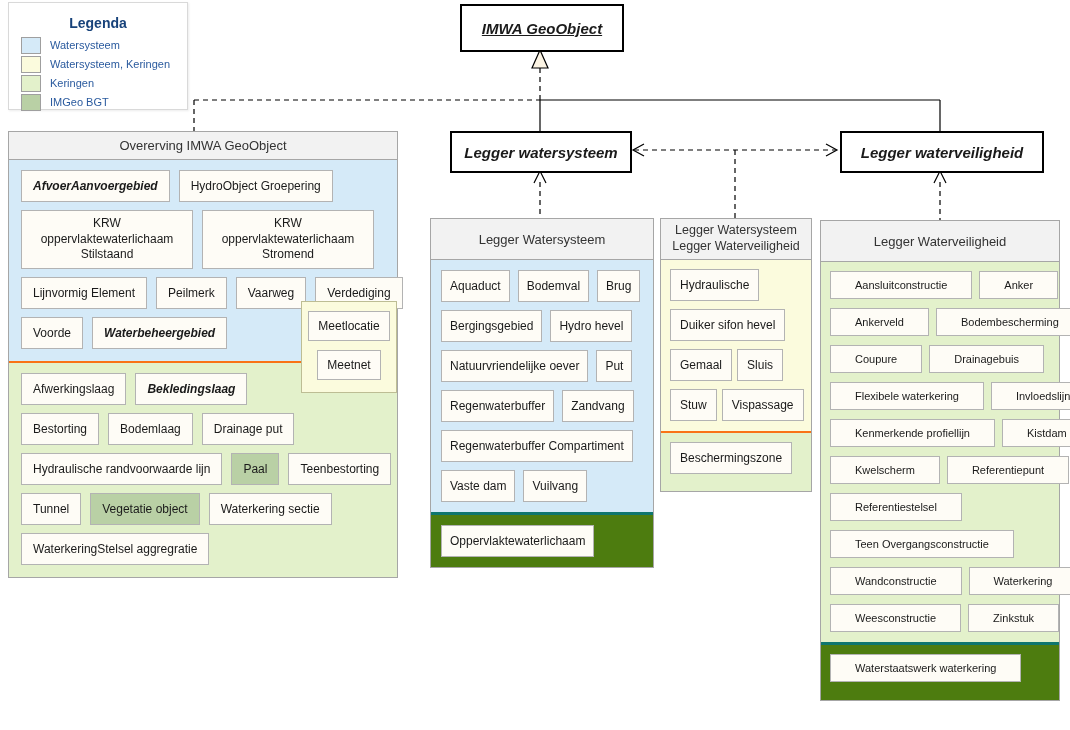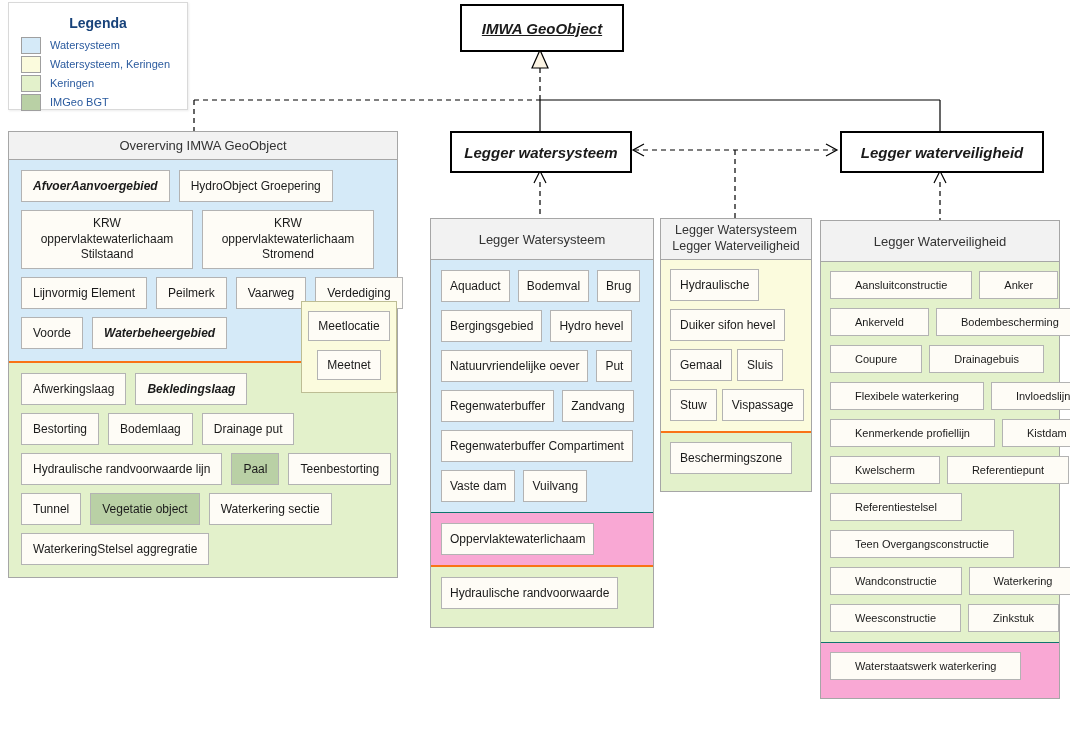--- a/index.html
+++ b/index.html
@@ -22,21 +22,21 @@
   #cls-root{left:460px;top:4px;width:160px;height:44px;text-decoration:underline;}
   #cls-ws{left:450px;top:131px;width:178px;height:38px;}
   #cls-wv{left:840px;top:131px;width:200px;height:38px;}
 
   
   .container{position:absolute;border:1px solid #a6a6a6;box-sizing:border-box;z-index:2;}
   .c-header{background:#f2f2f2;border-bottom:1px solid #a6a6a6;display:flex;flex-direction:column;
             align-items:center;justify-content:center;font-size:13px;color:#333;text-align:right;}
   .section{box-sizing:border-box;}
   .sec-blue{background:#d5eaf8;} .sec-yellow{background:#fbfbdd;} .sec-green{background:#e3f1cb;border-top:2px solid #f97316;}
-  .sec-yellow2{background:#f9a8d4;border-top:1px solid #0f766e;}
+  .sec-yellow2{background:#4d7c0f;border-top:3px solid #0f766e;}
   .row{display:flex;flex-wrap:nowrap;align-items:stretch;}
   .node{background:#fefcf6;border:1px solid #b3b3b3;display:flex;align-items:center;justify-content:center;
         text-align:center;font-size:12px;padding:8px 11px;box-sizing:border-box;white-space:nowrap;}
   .node.bi{font-weight:bold;font-style:italic;}
   .node.imgeo{background:#b9d0a5;}
   .node.wrap2{white-space:normal;line-height:1.3;padding:5px 16px;}
 
   
   #c-ov{left:8px;top:131px;width:390px;}
   #c-ov .c-header{height:27px;}
@@ -226,25 +226,20 @@
       <div class="row">
         <div class="node">Vaste dam</div>
         <div class="node">Vuilvang</div>
       </div>
     </div>
     <div class="section sec-yellow2">
       <div class="row">
         <div class="node">Oppervlaktewaterlichaam</div>
       </div>
     </div>
-    <div class="section sec-green">
-      <div class="row">
-        <div class="node">Hydraulische randvoorwaarde</div>
-      </div>
-    </div>
   </div>
 
   <div id="c-both" class="container">
     <div class="c-header">
       <span>Legger Watersysteem</span>
       <span>Legger Waterveiligheid</span>
     </div>
     <div class="section sec-yellow">
       <div class="row">
         <div class="node">Hydraulische</div>

